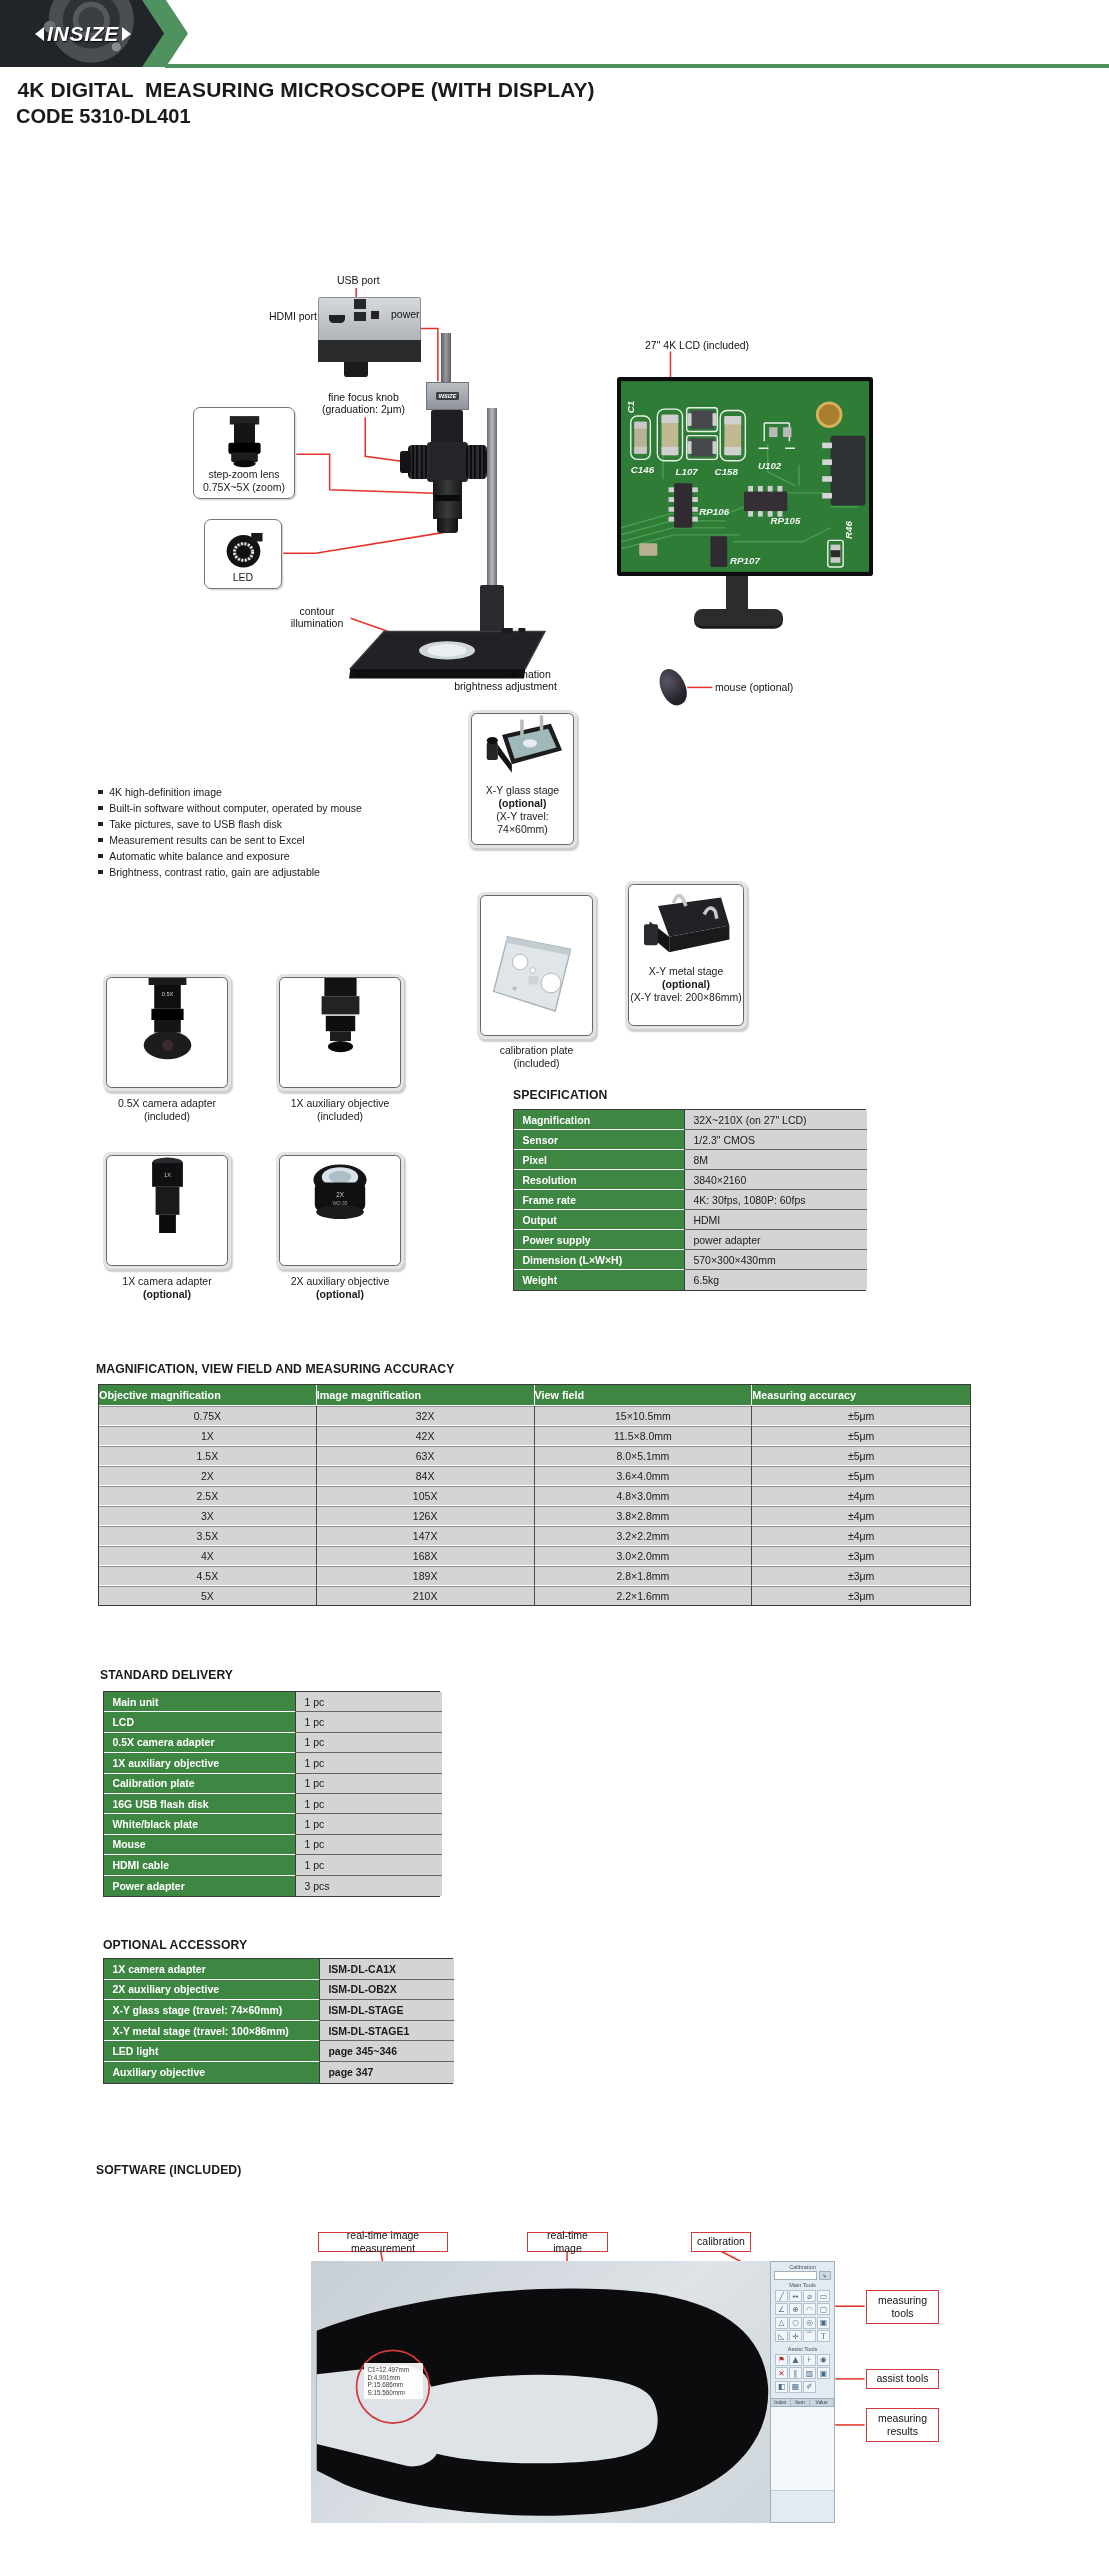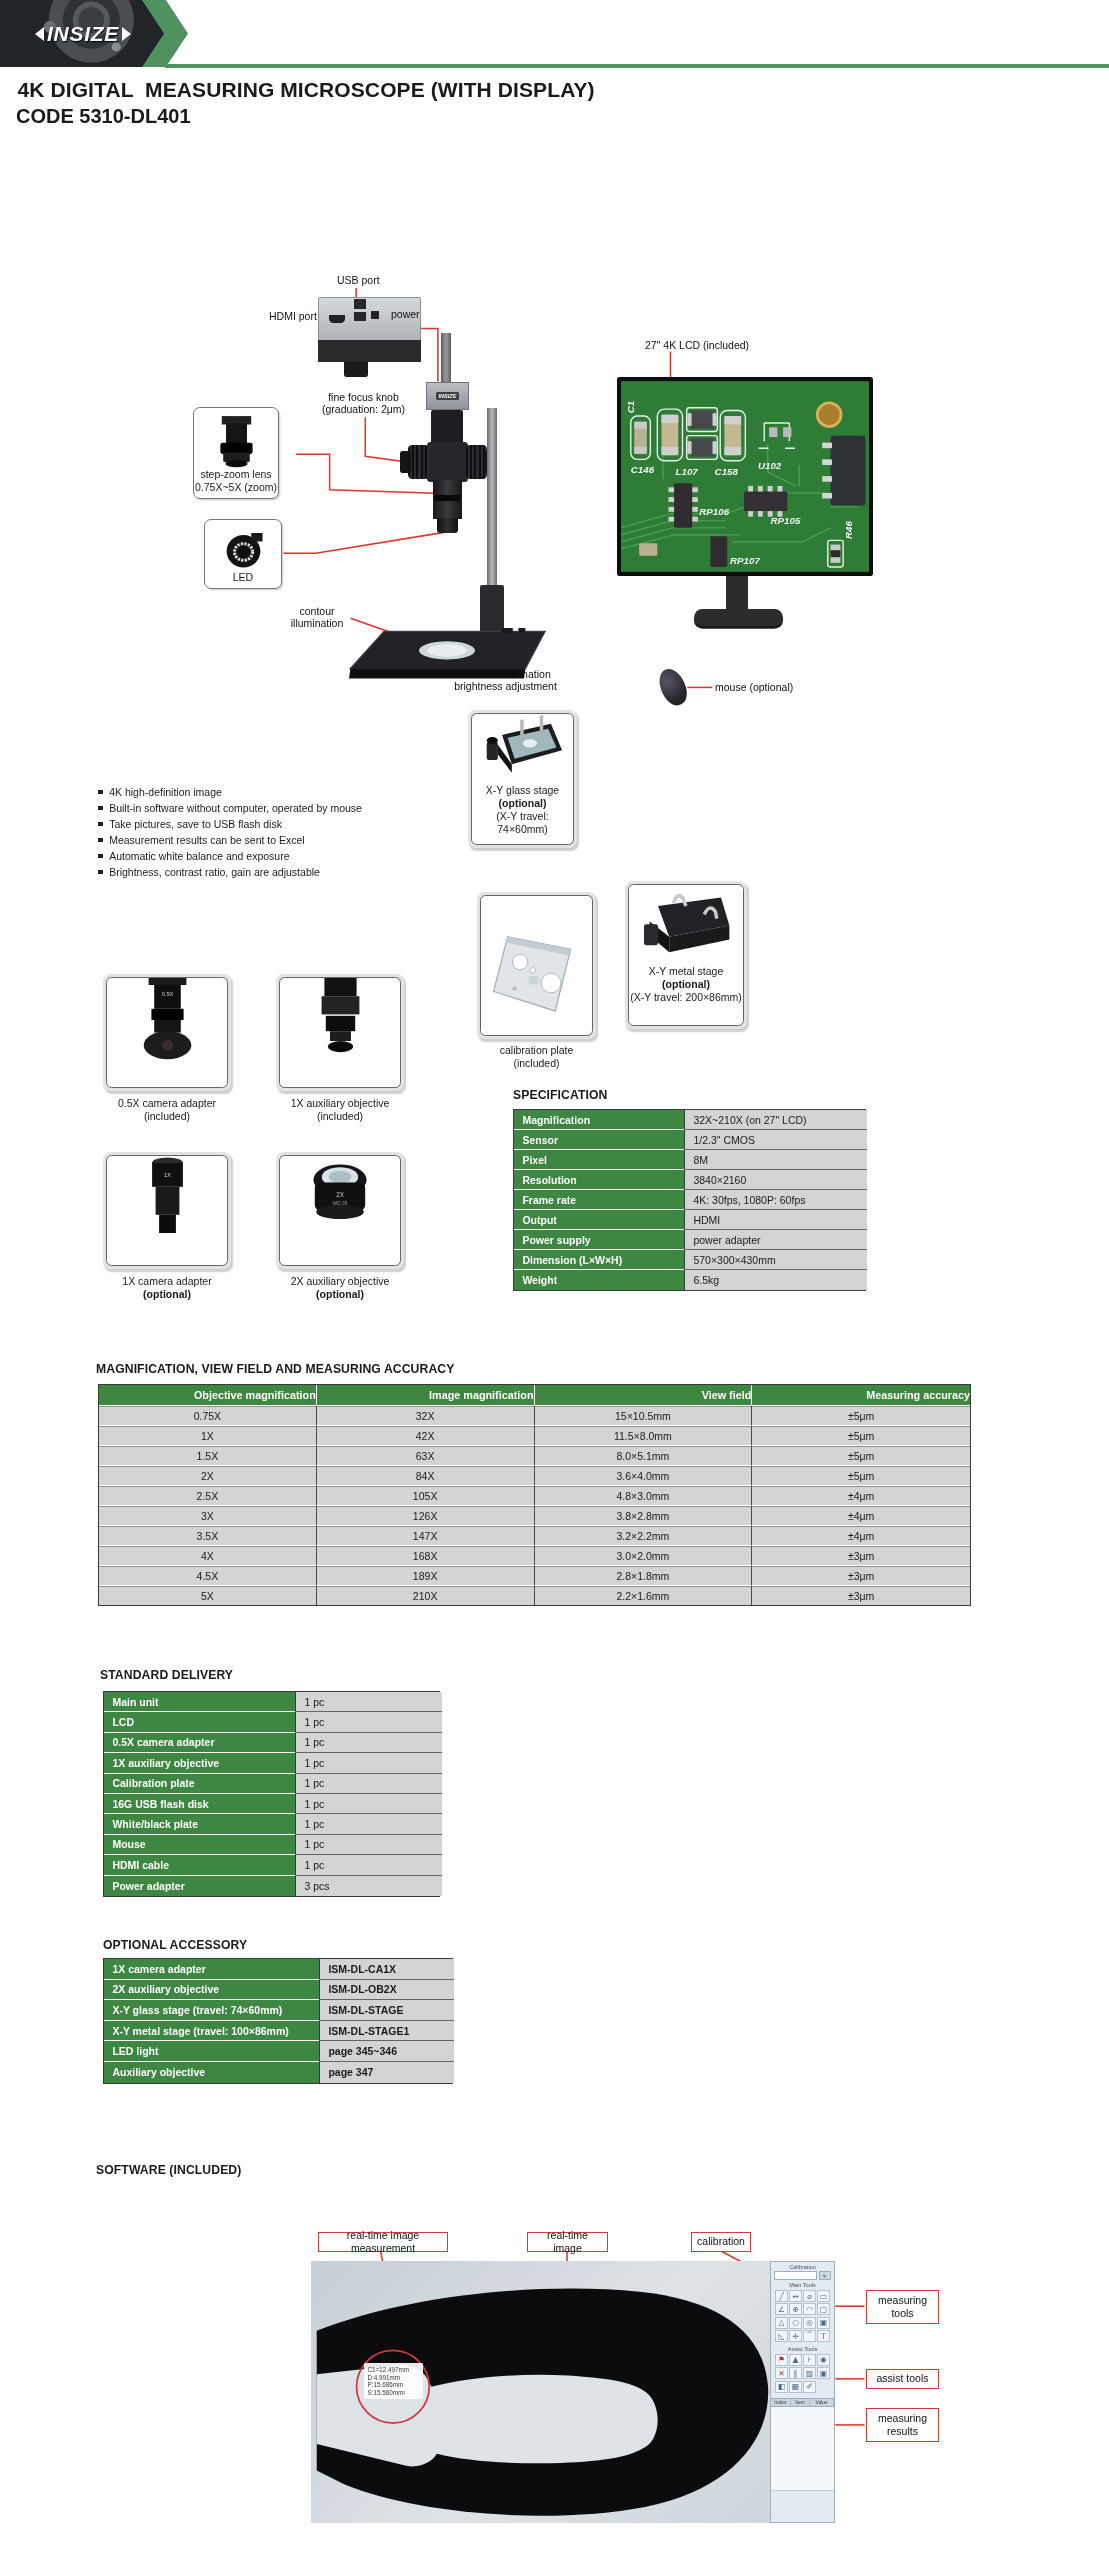--- a/index.html
+++ b/index.html
@@ -59,21 +59,21 @@
   .tbl2{display:grid;border:1.4px solid #3a3a3a;}
   .tbl2 .lbl{background:var(--tbl-green);color:#fff;font-weight:bold;font-size:10.5px;
     display:flex;align-items:center;padding-left:8.4px;border-bottom:1.4px solid #fff;}
   .tbl2 .val{background:var(--cell-gray);font-size:10.5px;display:flex;align-items:center;
     padding-left:8.4px;border-left:1.4px solid #3a3a3a;border-bottom:0.7px solid #666;}
   .tbl2 .last{border-bottom:none;}
   .tbl2 .bold{font-weight:bold;}
 
   
   .tbl4{display:grid;grid-template-columns:repeat(4,1fr);border:1.4px solid #3a3a3a;background:#fff;}
-  .tbl4 .h{background:var(--tbl-green);color:#fff;font-weight:bold;font-size:10.8px;text-align:right;
+  .tbl4 .h{background:var(--tbl-green);color:#fff;font-weight:bold;font-size:10.8px;text-align:left;
     padding:4.2px 0;border-right:1.4px solid #fff;}
   .tbl4 .h.lastcol{border-right:none;}
   .tbl4 .c{background:var(--cell-gray);font-size:10.5px;text-align:center;padding:3.5px 0;
     border-top:1.4px solid #fff;border-right:0.7px solid #4a4a4a;box-shadow:inset 0 0.7px 0 #7a7a7a;}
   .tbl4 .c.lastcol{border-right:none;}
 
   
   .swlabel{background:#fff;border:1.4px solid #d2393b;color:#111;font-size:10.5px;
     display:flex;align-items:center;justify-content:center;text-align:center;line-height:1.25;padding:1.4px 4.2px;}
   .soft-img{background:linear-gradient(135deg,#c7ced4,#dde3e7 55%,#cfd6db);}
@@ -284,21 +284,21 @@
         </g>
     </svg>
   </div>
 
   <div class="abs" style="left:726px;top:576px;width:22.4px;height:36px;background:#2c2c2e;"></div>
   <div class="abs" style="left:694px;top:609px;width:89px;height:17px;background:#2c2c2e;border-radius:8.4px;box-shadow:0 2.8px 0 #1b1b1d;"></div>
 
   <div class="abs" style="left:661px;top:668px;width:24px;height:38px;border-radius:50% 50% 46% 46%;transform:rotate(-24deg);
               background:radial-gradient(circle at 35% 30%,#5a5563,#25222b 70%);"></div>
 
-  <div class="abs inset" style="left:193px;top:407px;width:86px;height:92px;">
+  <div class="abs inset" style="left:193px;top:407px;width:102px;height:92px;">
     <svg width="49" height="52" viewBox="0 0 70 74">
       <rect x="14" y="0" width="42" height="12" fill="#222"></rect>
       <rect x="20" y="10" width="30" height="30" fill="#151517"></rect>
       <rect x="12" y="38" width="46" height="16" rx="3" fill="#000"></rect>
       <rect x="16" y="52" width="38" height="14" rx="3" fill="#1d1d1f"></rect>
       <ellipse cx="35" cy="68" rx="16" ry="5" fill="#0a0a0c"></ellipse>
     </svg>
     <div class="boxcap" style="padding-bottom:4.2px;">
       <span>step-zoom lens</span><br>
       <span>0.75X~5X (zoom)</span>

